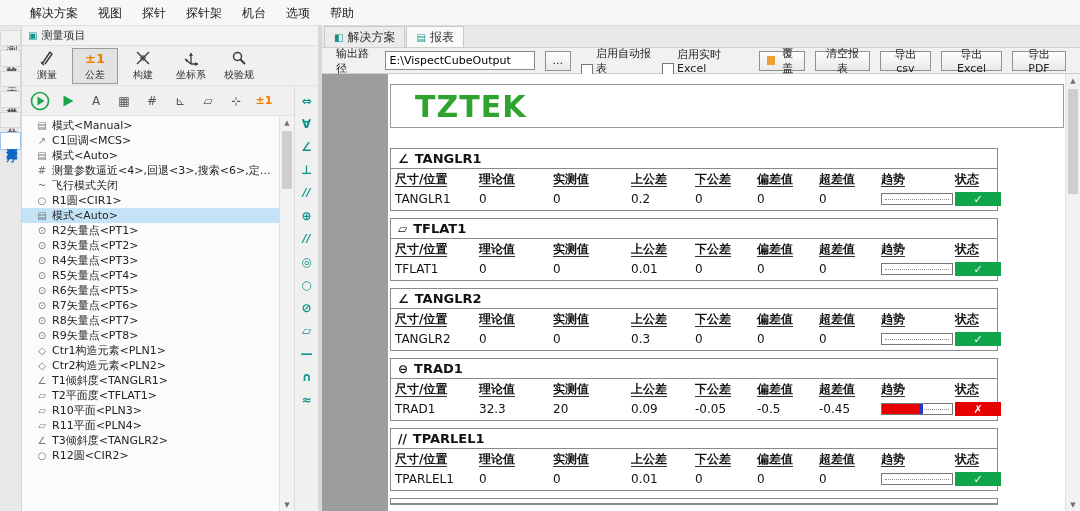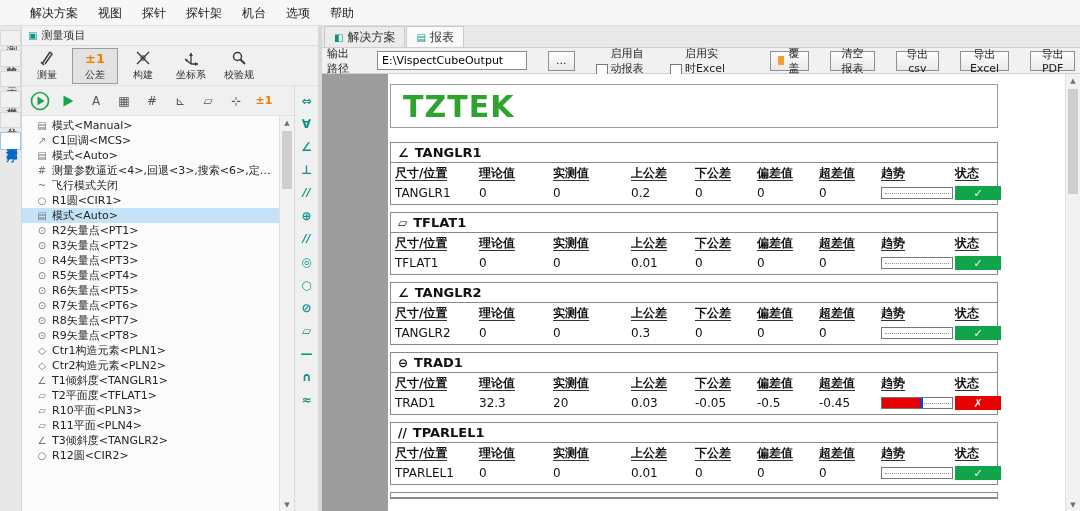--- a/index.html
+++ b/index.html
@@ -62,32 +62,32 @@
 
   .splitter { width:4px; background:#d8d8d8; cursor:col-resize; flex:none; }
 
   
   .right-panel { flex:1; display:flex; flex-direction:column; min-width:0; background:#f0f0f0; }
   .rtabs { height:22px; display:flex; align-items:flex-end; padding-left:2px; background:#e9e9e9; border-bottom:1px solid #cfcfcf; gap:1px; flex:none; }
   .rtab { height:21px; display:flex; align-items:center; gap:4px; padding:0 9px; font-size:12px; background:#ececec; border:1px solid #c9c9c9; border-bottom:none; cursor:pointer; color:#333; }
   .rtab.active { background:#fafafa; }
   .rtab-icon { font-size:10px; color:#0d9488; }
 
-  .rtoolbar { height:26px; display:flex; align-items:center; gap:21px; padding:0 5px; border-bottom:1px solid #cfcfcf; background:#f1f1f1; font-size:11px; flex:none; color:#222; }
+  .rtoolbar { height:26px; display:flex; align-items:center; gap:10px; padding:0 14px; border-bottom:1px solid #cfcfcf; background:#f1f1f1; font-size:11px; flex:none; color:#222; }
   .path-input { width:150px; height:19px; border:1px solid #8a8a8a; font-size:11px; padding:0 4px; background:#fff; font-family:inherit; }
   .btn { height:20px; border:1px solid #909090; background:linear-gradient(#fefefe,#e9e9e9); font-size:11px; padding:0 7px; display:flex; align-items:center; gap:3px; cursor:pointer; font-family:inherit; color:#222; }
   .chk { display:flex; align-items:flex-end; gap:3px; cursor:pointer; }
   .cb { width:12px; height:12px; border:1px solid #777; background:#fff; flex:none; }
   .spacer { flex:1; }
   .ow-icon { width:9px; height:9px; background:#f0a030; display:inline-block; }
 
   .rcontent { flex:1; display:flex; min-height:0; }
   .report-scroll { flex:1; background:#9d9d9d; overflow:hidden; display:flex; min-width:0; }
   .report-page { margin-left:66px; flex:1; background:#fff; padding:10px 8px 0 2px; overflow:hidden; }
-  .logo-box { width:608px; height:44px; border:1px solid #9a9a9a; display:flex; align-items:center; padding-left:12px; margin-bottom:14px; background:#fff; }
+  .logo-box { width:674px; height:44px; border:1px solid #9a9a9a; display:flex; align-items:center; padding-left:24px; margin-bottom:20px; background:#fff; }
   .logo { font-size:30px; font-weight:bold; letter-spacing:1px; color:#2ea32e; }
 
   .tol-table { width:608px; border:1px solid #8a8a8a; margin-bottom:7px; background:#fff; }
   .tol-title { display:flex; align-items:center; gap:6px; padding:2px 7px; font-weight:bold; font-size:13px; border-bottom:1px solid #8a8a8a; color:#111; }
   .tol-sym { font-size:12px; }
   .tol-grid { display:grid; grid-template-columns:84px 74px 78px 64px 62px 62px 62px 74px 1fr; align-items:center; }
   .hcell { padding:2px 4px; font-size:12px; font-weight:bold; color:#111; }
   .hcell span { border-bottom:1px solid #333; }
   .vcell { padding:2px 4px 4px; font-size:12px; color:#111; }
   .trend { width:72px; height:12px; border:1px solid #777; position:relative; background:#fff; }
@@ -469,21 +469,21 @@
                     <div class="hcell"><span>下公差</span></div>
                     <div class="hcell"><span>偏差值</span></div>
                     <div class="hcell"><span>超差值</span></div>
                     <div class="hcell"><span>趋势</span></div>
                     <div class="hcell"><span>状态</span></div>
                   </div>
                   <div class="tol-grid">
                     <div class="vcell">TRAD1</div>
                     <div class="vcell">32.3</div>
                     <div class="vcell">20</div>
-                    <div class="vcell">0.03</div>
+                    <div class="vcell">0.09</div>
                     <div class="vcell">-0.05</div>
                     <div class="vcell">-0.5</div>
                     <div class="vcell">-0.45</div>
                     <div class="vcell">
                       <div class="trend">
                         <div class="trend-fill" style="width: 55%; background: rgb(230, 0, 0);"></div>
                         <div class="trend-marker" style="left: calc(55% - 1px);"></div>
                       </div>
                     </div>
                     <div class="vcell">

